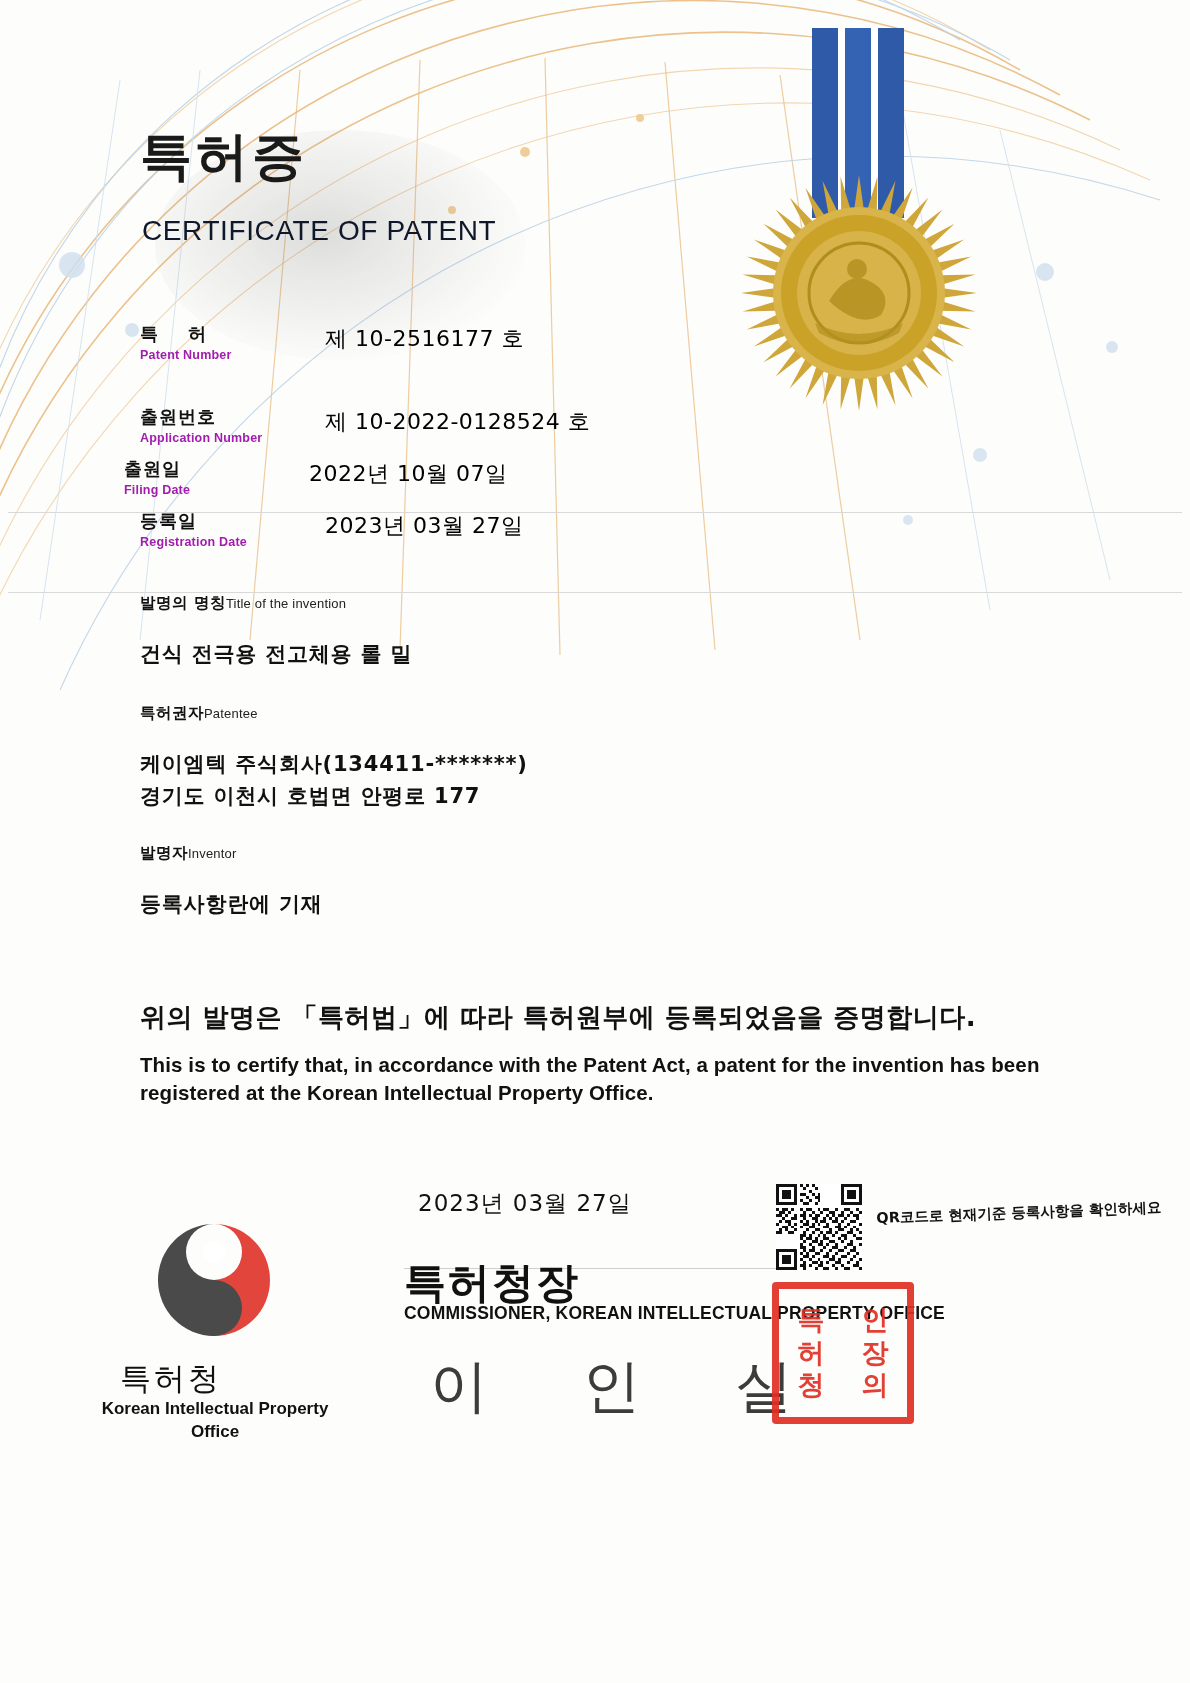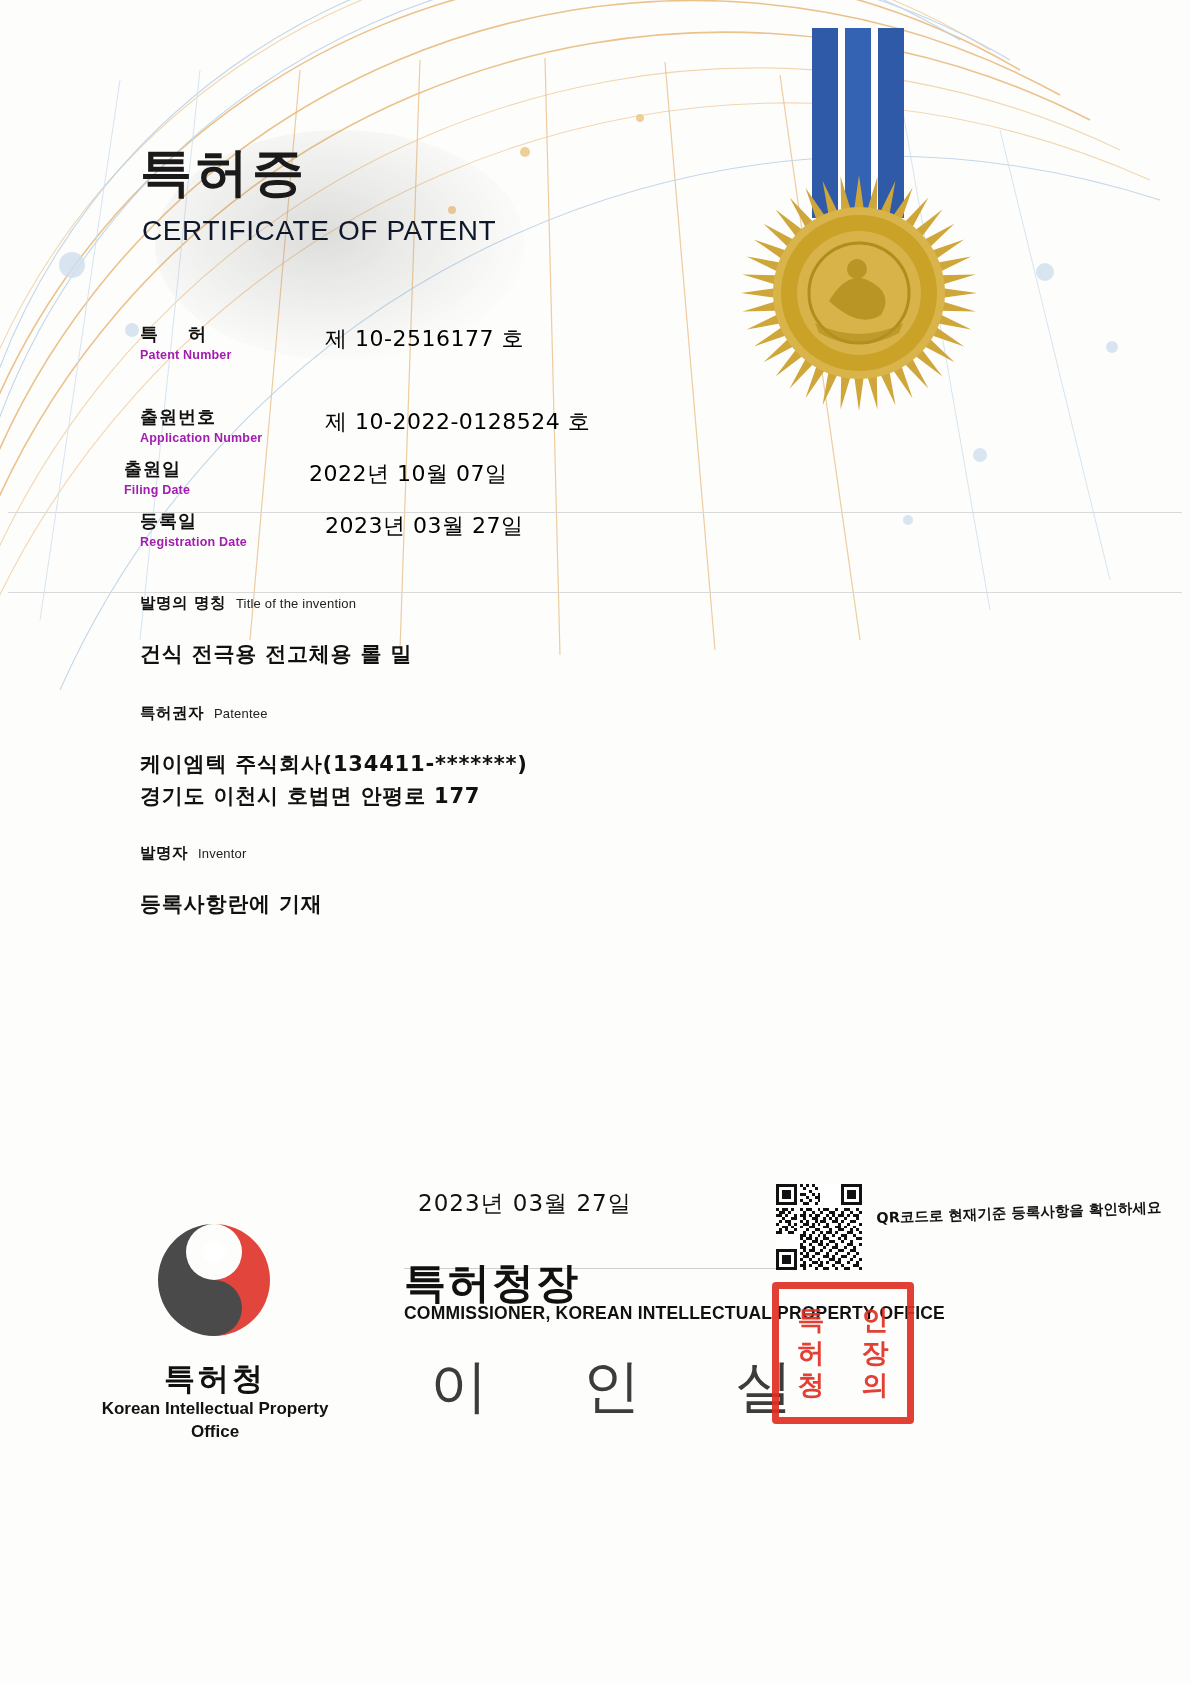--- a/index.html
+++ b/index.html
@@ -66,21 +66,21 @@
     left: 738px;
     top: 172px;
     width: 242px;
     height: 242px;
   }
 
   
   .title-ko {
     position: absolute;
     left: 140px;
-    top: 138px;
+    top: 122px;
     font-size: 52px;
     font-weight: bold;
     letter-spacing: 4px;
     color: #1a1a1a;
     font-family: "DejaVu Sans", sans-serif;
   }
   .title-en {
     position: absolute;
     left: 142px;
     top: 215px;
@@ -136,21 +136,20 @@
   .rule.r1 { left: 8px; top: 512px; width: 1174px; }
   .rule.r2 { left: 8px; top: 592px; width: 1174px; }
 
   
   .sec {
     position: absolute;
   }
   .sec .heads {
     display: flex;
     align-items: baseline;
-    gap: 10px;
   }
   .sec .h-ko {
     font-size: 15.5px;
     font-weight: bold;
     color: #111;
     font-family: "DejaVu Sans", sans-serif;
     letter-spacing: 0.5px;
   }
   .sec .h-en {
     font-size: 13px;
@@ -201,23 +200,23 @@
     left: 152px;
     top: 1218px;
     width: 124px;
     height: 124px;
   }
   .kipo-name-ko {
     position: absolute;
     left: 120px;
     top: 1358px;
     width: 190px;
-    text-align: center;
+    text-align: left;
     font-size: 31px;
-    font-weight: bold;
+    font-weight: normal;
     letter-spacing: 3px;
     color: #111;
     font-family: "DejaVu Sans", sans-serif;
   }
   .kipo-name-en {
     position: absolute;
     left: 100px;
     top: 1398px;
     width: 230px;
     text-align: center;
@@ -512,20 +511,24 @@
   </div>
 
   <div class="sec s-inventor">
     <div class="heads">
       <span class="h-ko">발명자</span>
       <span class="h-en">Inventor</span>
     </div>
     <div class="line">등록사항란에 기재</div>
   </div>
 
+  <div class="certify">
+    <div class="ko">위의 발명은 「특허법」에 따라 특허원부에 등록되었음을 증명합니다.</div>
+    <div class="en">This is to certify that, in accordance with the Patent Act, a patent for the invention has been registered at the Korean Intellectual Property Office.</div>
+  </div>
 
   <div class="kipo-emblem">
     <svg width="124" height="124" viewBox="0 0 124 124">
       <g transform="translate(62,62)">
         <path d="M 0,-56 A 56 56 0 0 1 0,56 A 28 28 0 0 1 0,0 A 28 28 0 0 0 0,-56 Z" fill="#e2453c"></path>
         <path d="M 0,56 A 56 56 0 0 1 0,-56 A 28 28 0 0 0 0,0 A 28 28 0 0 1 0,56 Z" fill="#4a4a4a"></path>
         <circle cx="0" cy="-28" r="11" fill="#ffffff"></circle>
       </g>
     </svg>
   </div>

